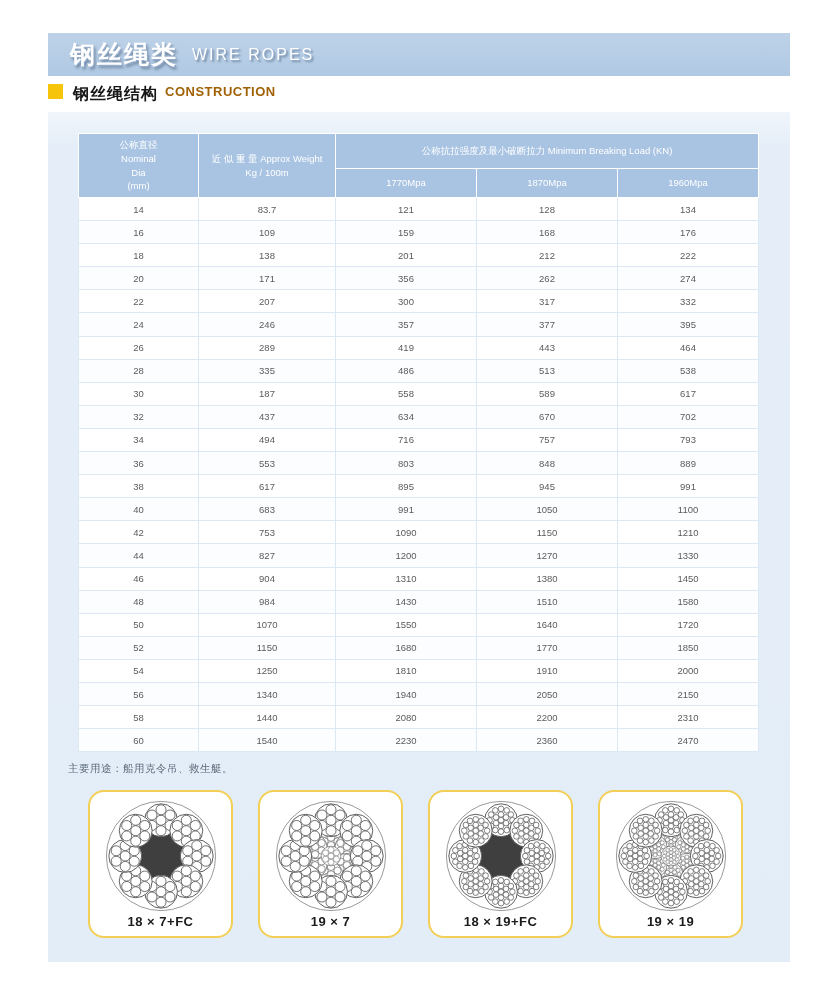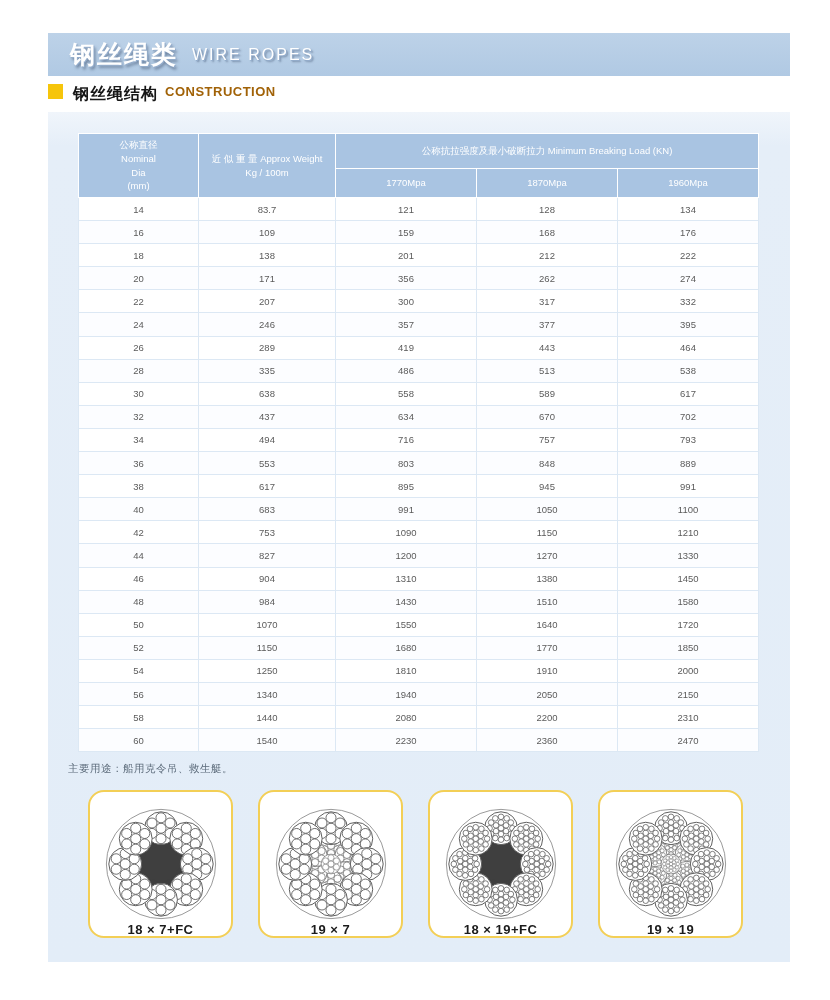--- a/index.html
+++ b/index.html
@@ -58,21 +58,21 @@
   .hline{display:block;}
   
   .note{
     position:absolute;left:20px;top:650px;font-size:10.5px;color:#5d6c7b;letter-spacing:.5px;
   }
   
   .diagrams{position:absolute;left:40px;top:678px;width:680px;height:152px;}
   .diagram-box{
     position:absolute;top:0;width:145px;height:148px;background:#ffffff;
     border:2px solid #f3cf56;border-radius:16px;text-align:center;
-    box-sizing:border-box;padding-top:12px;
+    box-sizing:border-box;padding-top:4px;
   }
   .diagram-box.b1{left:0;}
   .diagram-box.b2{left:170px;}
   .diagram-box.b3{left:340px;}
   .diagram-box.b4{left:510px;}
   .d-label{font-size:13px;font-weight:bold;color:#1b1b1b;margin-top:0px;letter-spacing:.5px;}
   .d-art{display:block;margin:2px auto 0 auto;}
   .defs-holder{position:absolute;width:0;height:0;overflow:hidden;}
 </style>
 </head>
@@ -268,21 +268,21 @@
         </tr>
         <tr>
           <td>28</td>
           <td>335</td>
           <td>486</td>
           <td>513</td>
           <td>538</td>
         </tr>
         <tr>
           <td>30</td>
-          <td>638</td>
+          <td>187</td>
           <td>558</td>
           <td>589</td>
           <td>617</td>
         </tr>
         <tr>
           <td>32</td>
           <td>437</td>
           <td>634</td>
           <td>670</td>
           <td>702</td>

